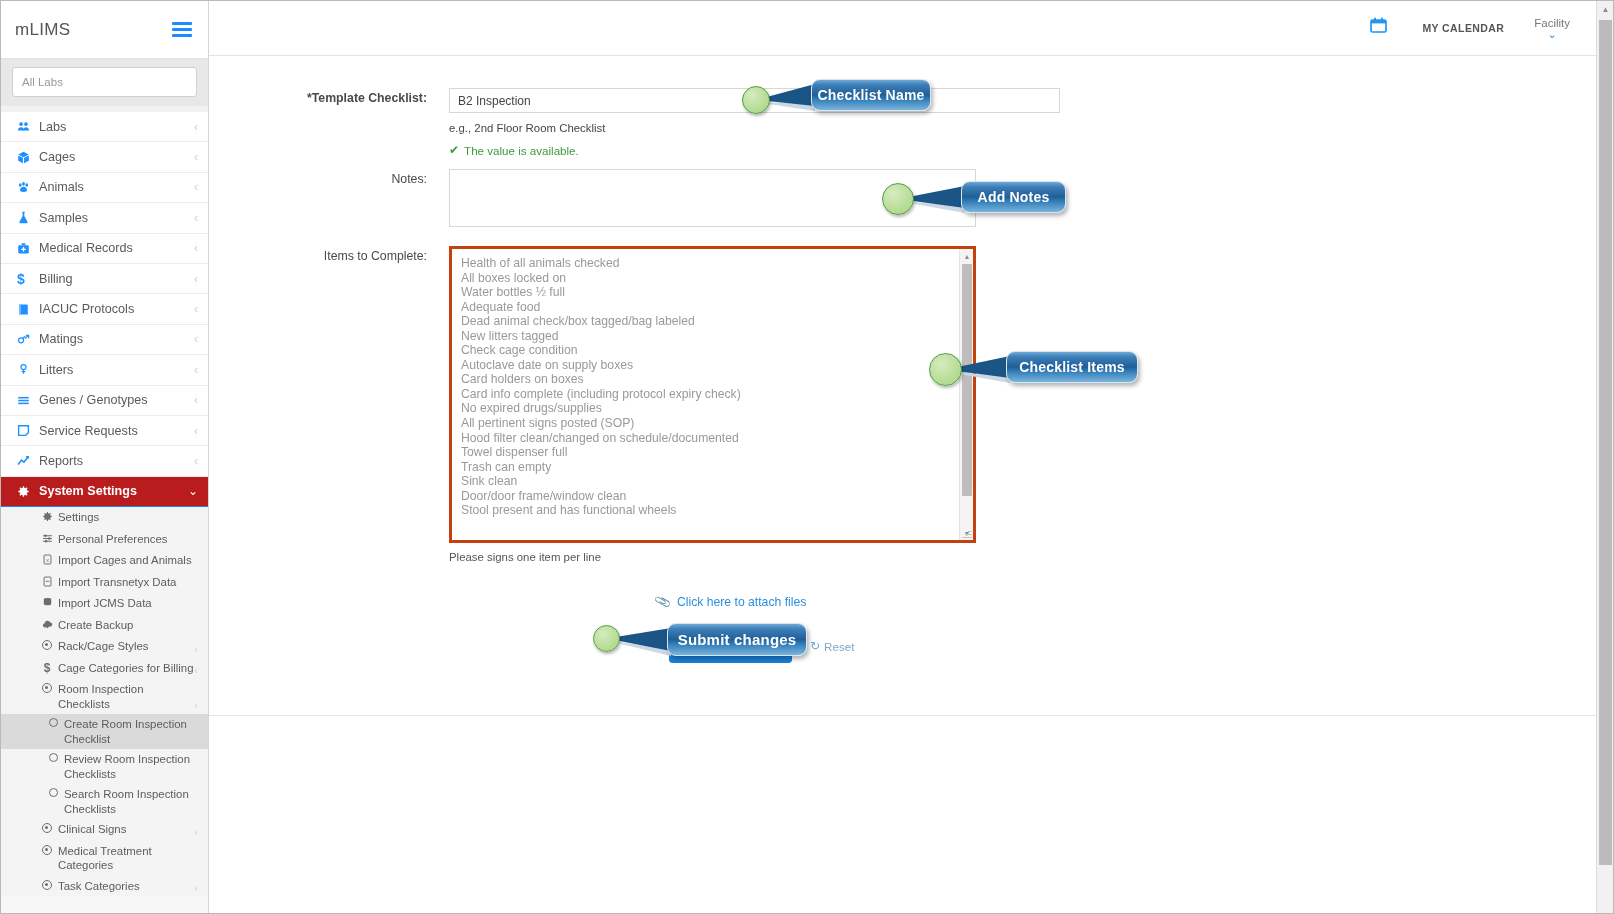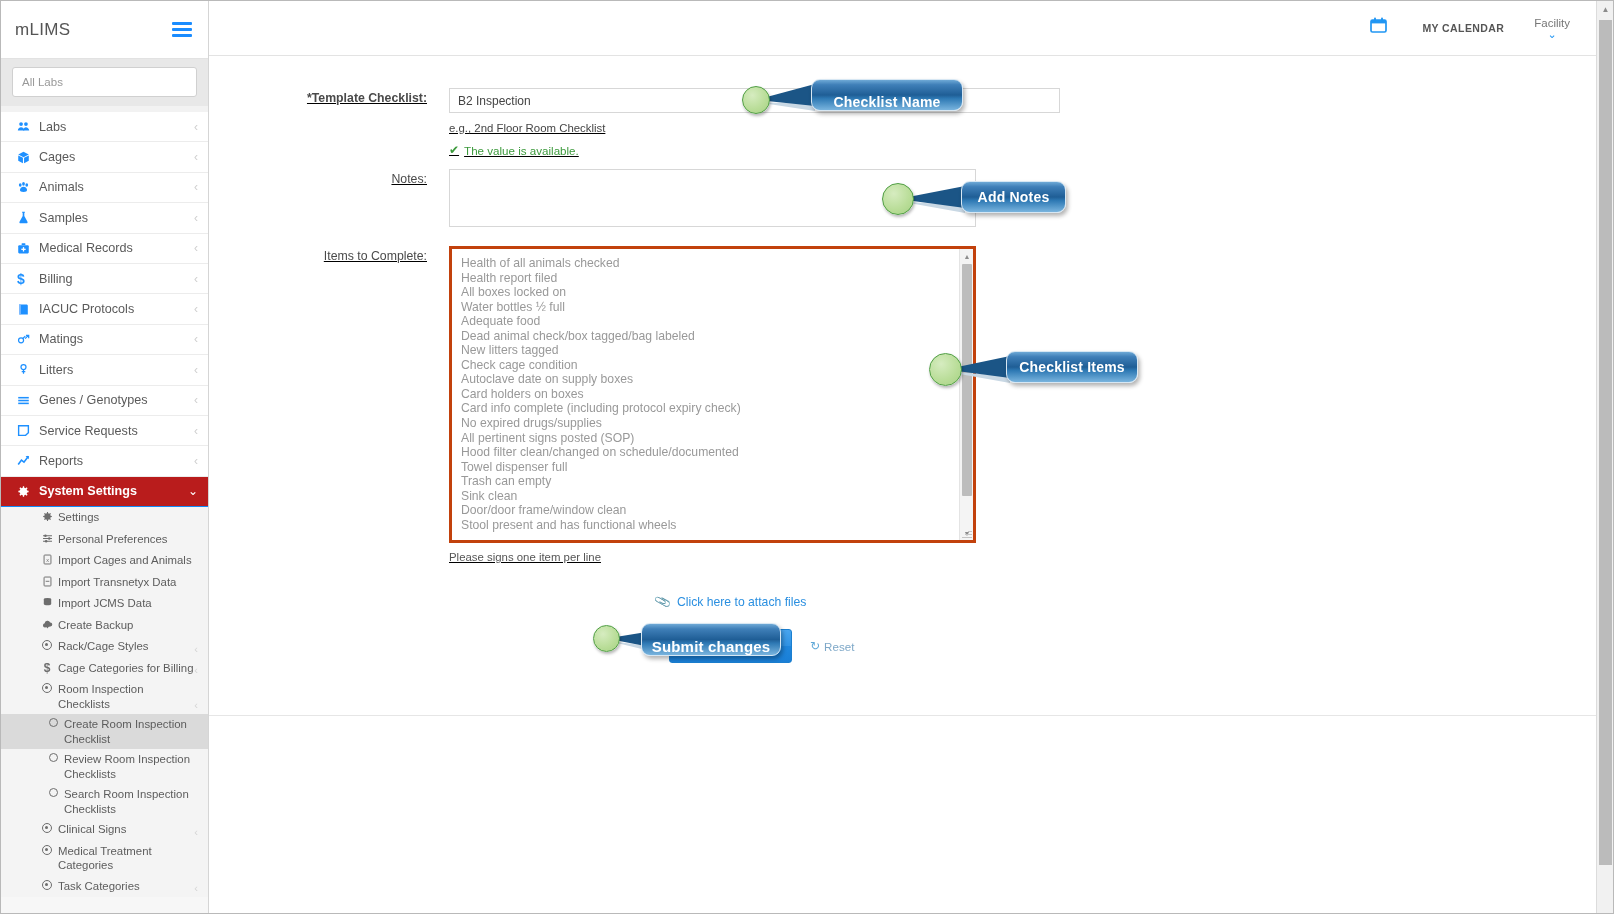--- a/index.html
+++ b/index.html
@@ -130,21 +130,21 @@
   .facility-box .fb-caret { color: #2196f3; font-size: 11px; line-height: 10px; }
 
   .content {
     position: relative;
     height: 660px;
     border-bottom: 1px solid #e6e6e6;
     background: #fff;
   }
 
   
-  .form-row { position: absolute; display: flex; text-decoration: underline; }
+  .form-row { position: absolute; display: flex; }
   .form-label {
     width: 195px; text-align: right;
     font-size: 12.3px; color: #4a4a4a;
     padding-right: 22px; padding-top: 3px;
   }
   .form-label.bold { font-weight: bold; }
 
   .txt-input {
     width: 611px; height: 25px;
     border: 1px solid #d7d7d7; background: #fff;
@@ -586,21 +586,20 @@
         <textarea class="notes-area" placeholder="" style=""></textarea>
       </div>
 
       <div class="form-row" style="left:45px; top:190px;">
         <div class="form-label">Items to Complete:</div>
         <div class="items-wrap">
           <div class="items-box">
             <div class="items-list">
               <ul id="items-ul">
                   <li>Health of all animals checked</li>
-                  <li>Health report filed</li>
                   <li>All boxes locked on</li>
                   <li>Water bottles ½ full</li>
                   <li>Adequate food</li>
                   <li>Dead animal check/box tagged/bag labeled</li>
                   <li>New litters tagged</li>
                   <li>Check cage condition</li>
                   <li>Autoclave date on supply boxes</li>
                   <li>Card holders on boxes</li>
                   <li>Card info complete (including protocol expiry check)</li>
                   <li>No expired drugs/supplies</li>
@@ -645,21 +644,21 @@
 
     </div>
   </div>
 
   <div id="callout-layer">
       <svg width="223" height="61" class="callout-arrow" style="left: 731px; top: 66px;">
         <polygon points="24,35 83,37 83,44" fill="#c9d8e4"></polygon>
         <polygon points="24,33 83,17 83,39" fill="#1b5586"></polygon>
       </svg>
       <div class="callout-marker" style="left: 741px; top: 85px; width: 28px; height: 28px;"></div>
-      <div class="callout-bubble" style="left: 810px; top: 78px; width: 152px; height: 32px; font-size: 14px; align-items: flex-end;">
+      <div class="callout-bubble" style="left: 810px; top: 78px; width: 120px; height: 32px; font-size: 14px;">
         <span>Checklist Name</span>
       </div>
       <svg width="208" height="60" class="callout-arrow" style="left: 871px; top: 168px;">
         <polygon points="26,32 93,37 93,44" fill="#c9d8e4"></polygon>
         <polygon points="26,30 93,17 93,39" fill="#1b5586"></polygon>
       </svg>
       <div class="callout-marker" style="left: 881px; top: 182px; width: 32px; height: 32px;"></div>
       <div class="callout-bubble" style="left: 960px; top: 180px; width: 105px; height: 32px; font-size: 14px;">
         <span>Add Notes</span>
       </div>
@@ -669,21 +668,21 @@
       </svg>
       <div class="callout-marker" style="left: 928px; top: 352px; width: 33px; height: 33px;"></div>
       <div class="callout-bubble" style="left: 1005px; top: 350px; width: 132px; height: 32px; font-size: 14px;">
         <span>Checklist Items</span>
       </div>
       <svg width="238" height="59" class="callout-arrow" style="left: 582px; top: 610px;">
         <polygon points="23.5,29.5 88,38 88,45" fill="#c9d8e4"></polygon>
         <polygon points="23.5,27.5 88,17 88,40" fill="#1b5586"></polygon>
       </svg>
       <div class="callout-marker" style="left: 592px; top: 624px; width: 27px; height: 27px;"></div>
-      <div class="callout-bubble" style="left: 640px; top: 622px; width: 140px; height: 33px; font-size: 15px; align-items: flex-end;">
+      <div class="callout-bubble" style="left: 666px; top: 622px; width: 140px; height: 33px; font-size: 15px;">
         <span>Submit changes</span>
       </div>
     </div>
 
   <div id="page-scroll">
     <div class="ps-arrow">▲</div>
     <div class="ps-thumb"></div>
   </div>
 
 </div>

